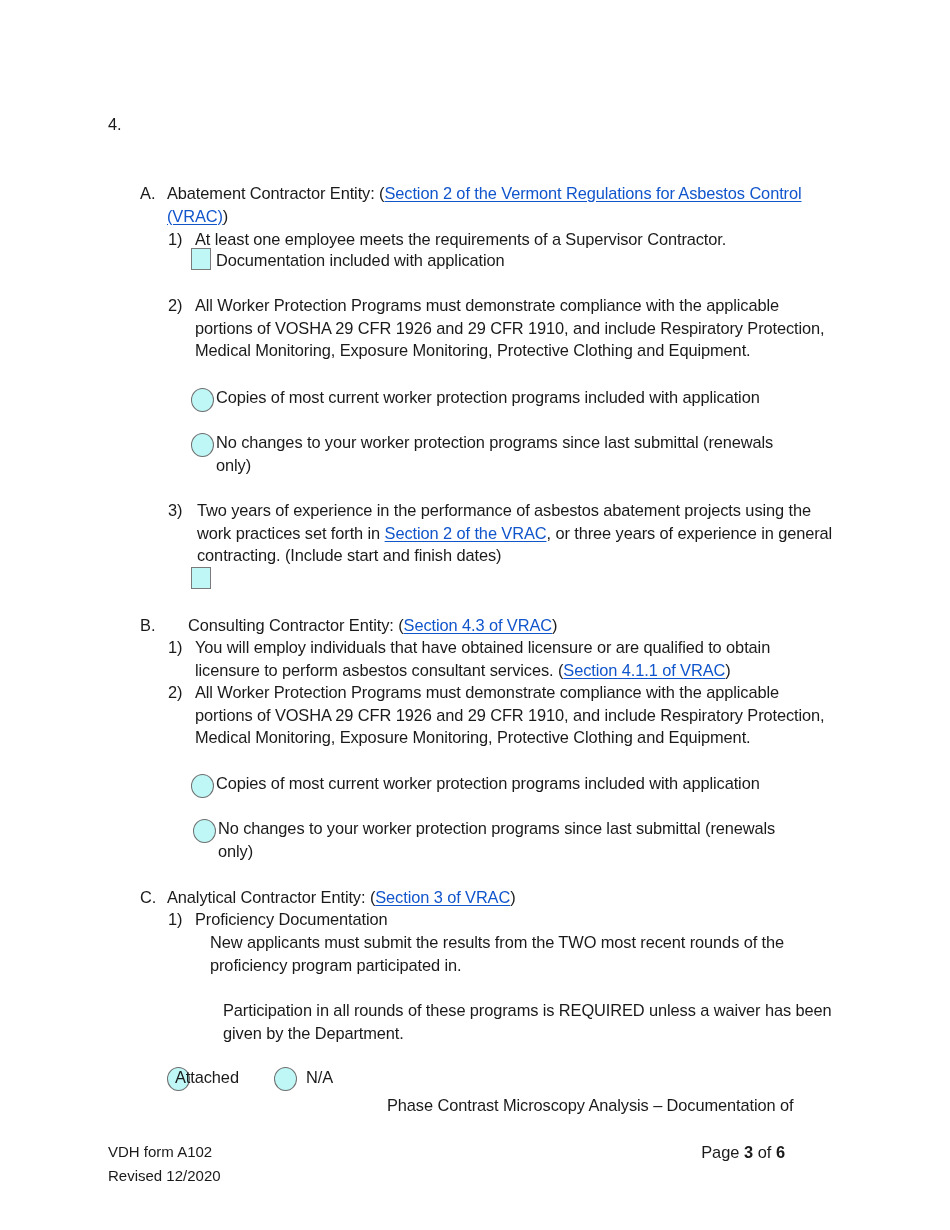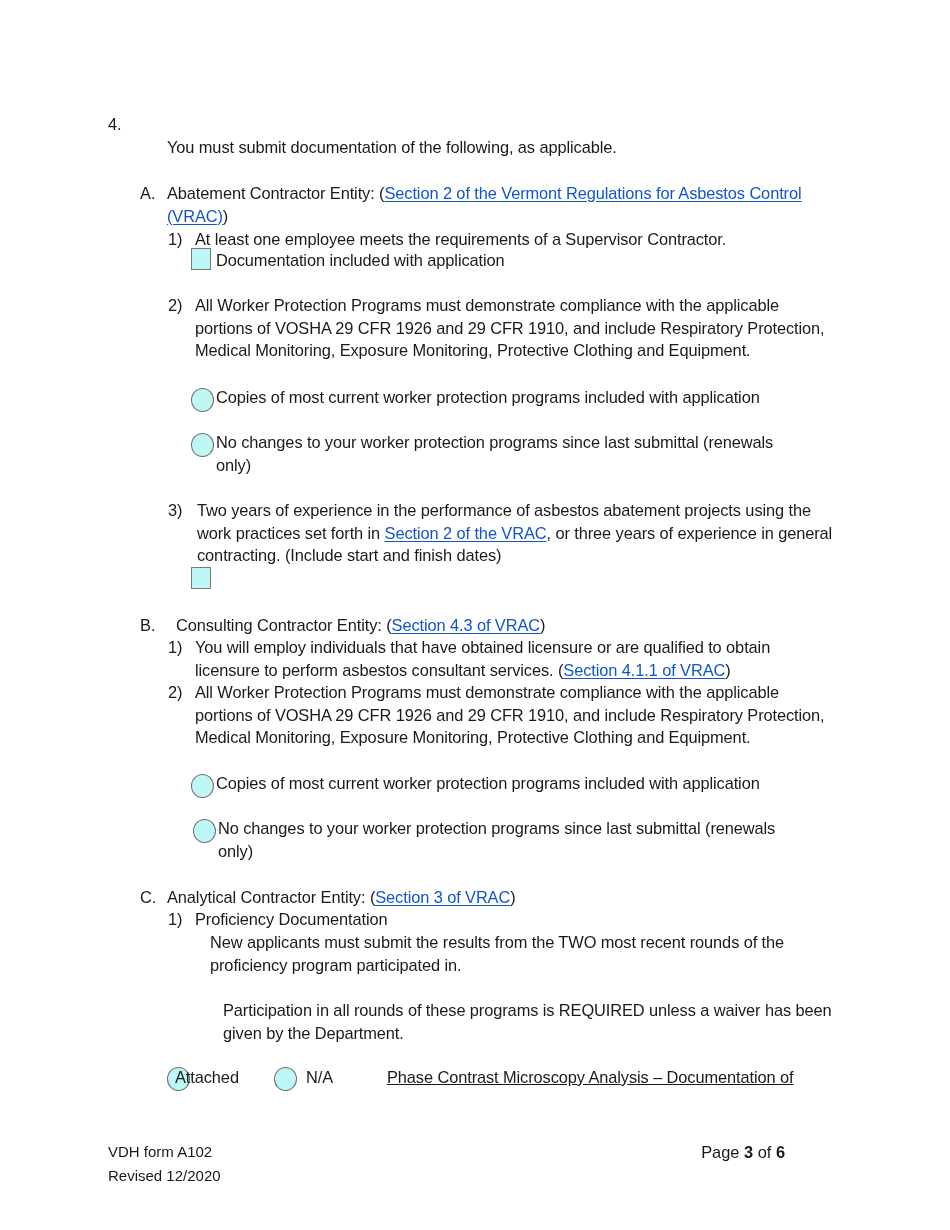--- a/index.html
+++ b/index.html
@@ -80,21 +80,20 @@
   }
   .footer-right b { font-weight: bold; }
 </style>
 </head>
 <body>
 
 <div class="page">
 
   <div class="marker" style="left:108px; top:113px;">4.</div>
 
-  <div class="blk" style="left:167px; top:136px; width:700px;">You must submit documentation of the following, as applicable.</div>
 
   <div class="marker" style="left:140px; top:182px;">A.</div>
   <div class="blk" style="left:167px; top:182px; width:665px;">
     <span>Abatement Contractor Entity: (</span><a class="lnk" href="#">Section 2 of the Vermont Regulations for Asbestos Control (VRAC)</a><span>)</span>
   </div>
 
   <div class="marker" style="left:168px; top:228px;">1)</div>
   <div class="blk" style="left:195px; top:228px; width:660px;">At least one employee meets the requirements of a Supervisor Contractor.</div>
 
   <div class="chkbox" style="left:191px; top:248px;"></div>
@@ -110,21 +109,21 @@
   <div class="blk" style="left:216px; top:431px; width:560px;">No changes to your worker protection programs since last submittal (renewals only)</div>
 
   <div class="marker" style="left:168px; top:499px;">3)</div>
   <div class="blk" style="left:197px; top:499px; width:648px;">
     <span>Two years of experience in the performance of asbestos abatement projects using the work practices set forth in </span><a class="lnk" href="#">Section 2 of the VRAC</a><span>, or three years of experience in general contracting. (Include start and finish dates)</span>
   </div>
 
   <div class="chkbox" style="left:191px; top:567px;"></div>
 
   <div class="marker" style="left:140px; top:614px;">B.</div>
-  <div class="blk" style="left:176px; top:614px; width:665px;">
+  <div class="blk" style="left:188px; top:614px; width:665px;">
     <span>Consulting Contractor Entity: (</span><a class="lnk" href="#">Section 4.3 of VRAC</a><span>)</span>
   </div>
 
   <div class="marker" style="left:168px; top:636px;">1)</div>
   <div class="blk" style="left:195px; top:636px; width:640px;">
     <span>You will employ individuals that have obtained licensure or are qualified to obtain licensure to perform asbestos consultant services. (</span><a class="lnk" href="#">Section 4.1.1 of VRAC</a><span>)</span>
   </div>
 
   <div class="marker" style="left:168px; top:681px;">2)</div>
   <div class="blk" style="left:195px; top:681px; width:643px;">All Worker Protection Programs must demonstrate compliance with the applicable portions of VOSHA 29 CFR 1926 and 29 CFR 1910, and include Respiratory Protection, Medical Monitoring, Exposure Monitoring, Protective Clothing and Equipment.</div>
@@ -146,21 +145,21 @@
   <div class="blk" style="left:210px; top:931px; width:625px;">New applicants must submit the results from the TWO most recent rounds of the proficiency program participated in.</div>
 
   <div class="blk" style="left:223px; top:999px; width:610px;">Participation in all rounds of these programs is REQUIRED unless a waiver has been given by the Department.</div>
 
   <div class="radio" style="left:167px; top:1067px;"></div>
   <div class="blk" style="left:175px; top:1066px;text-align:center;">Attached</div>
 
   <div class="radio" style="left:274px; top:1067px;"></div>
   <div class="blk" style="left:306px; top:1066px;">N/A</div>
 
-  <div class="blk" style="left:387px; top:1066px; width:470px;text-decoration:underline;">Phase Contrast Microscopy Analysis – Documentation of</div>
+  <div class="blk" style="left:387px; top:1094px; width:470px;">Phase Contrast Microscopy Analysis – Documentation of</div>
 
   <div class="footer-left">
     <div>VDH form A102</div>
     <div>Revised 12/2020</div>
   </div>
 
   <div class="footer-right">
     <span>Page </span><b>3</b><span> of </span><b>6</b>
   </div>
 

